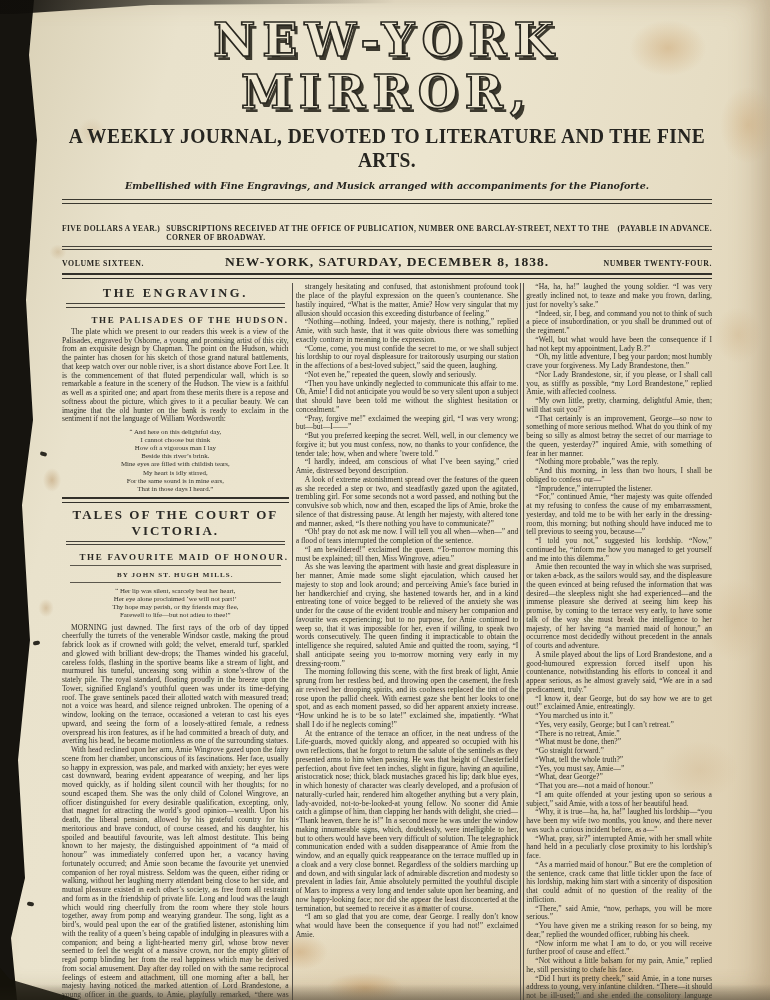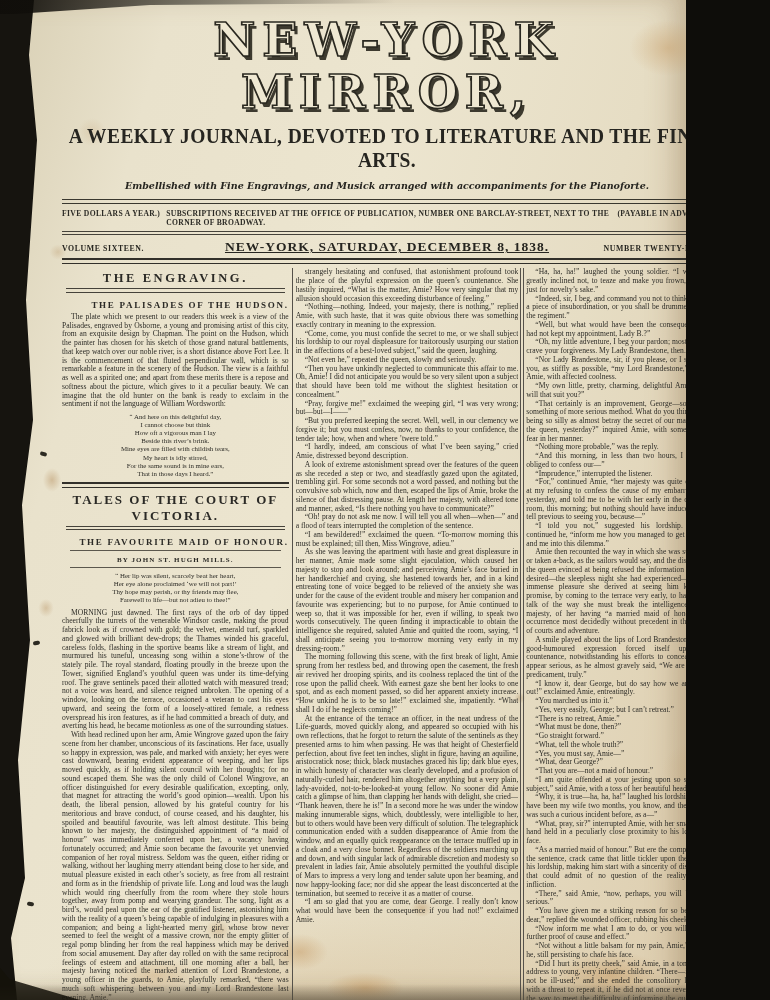--- a/index.html
+++ b/index.html
@@ -1,16 +1,16 @@
 <!DOCTYPE html>
 <html><head>
 <meta charset="utf-8">
 <style>
   html,body{margin:0;padding:0;background:#0e0d0a;}
-  #page{position:relative;width:686px;height:1000px;overflow:hidden;
+  #page{position:relative;width:770px;height:1000px;overflow:hidden;
         font-family:"Liberation Serif",serif;color:#2b2a26;background:#0e0d0a;}
   
   #paper{position:absolute;inset:0;
     background:linear-gradient(105deg,#d8cfb4 0%,#e9e2cc 18%,#ece5cf 45%,#e6ddc4 70%,#ddcdae 100%);
     box-shadow:inset -16px 0 26px rgba(128,96,60,.22), inset 0 -12px 20px rgba(110,88,55,.18);}
   #stains{position:absolute;inset:0;pointer-events:none;background:
     radial-gradient(55px 40px at 668px 48px, rgba(196,148,88,.40), transparent 70%),
     radial-gradient(40px 55px at 748px 125px, rgba(196,148,88,.32), transparent 70%),
     radial-gradient(34px 40px at 738px 335px, rgba(190,145,90,.22), transparent 70%),
     radial-gradient(45px 60px at 735px 620px, rgba(185,140,85,.18), transparent 70%),
@@ -45,26 +45,26 @@
     letter-spacing:7px;word-spacing:34px;color:#efe8d2;
     -webkit-text-stroke:1.7px #2a2820;text-shadow:3px 4px 0 rgba(52,48,38,.95);}
   #subtitle{font-size:19.5px;line-height:23px;letter-spacing:.4px;font-weight:bold;
     color:#262520;margin-top:7px;transform:scaleY(1.04);}
   #motto{font-family:"DejaVu Serif",serif;font-weight:bold;font-style:italic;
     font-size:9.5px;line-height:11px;margin-top:9px;color:#262520;}
   .rule-dbl{border-top:1px solid #3a382f;border-bottom:1.6px solid #3a382f;height:3px;}
   .rule-thin-dbl{border-top:.8px solid #45423a;border-bottom:.8px solid #45423a;height:2.4px;}
   .rule-heavy{border-top:2.4px solid #32302a;border-bottom:1.4px solid #32302a;height:3px;}
   #terms{display:flex;justify-content:space-between;align-items:baseline;
-    font-size:7.6px;font-weight:bold;letter-spacing:.35px;margin:5px 0 4px 0;color:#2b2a25;}
+    font-size:7.6px;font-weight:bold;letter-spacing:.35px;margin:20px 0 4px 0;color:#2b2a25;}
   #terms .mid{flex:1;text-align:left;padding:0 6px;}
   #dateline-row{display:flex;align-items:baseline;margin:4px 0 3px 0;color:#262520;}
   #dateline-row .side{width:160px;font-size:7.8px;font-weight:bold;letter-spacing:.6px;}
   #dateline-row .side.right{text-align:right;}
-  #dateline-row .mid{flex:1;text-align:center;font-size:13.5px;font-weight:bold;letter-spacing:1px;text-decoration:underline;}
+  #dateline-row .mid{flex:1;text-align:center;font-size:13.5px;font-weight:bold;letter-spacing:1px;}
   
   #columns{display:flex;margin-top:4px;height:766px;}
   .col{overflow:hidden;}
   #col1{width:227px;}
   #col2{width:223px;}
   #col3{width:186px;}
   .vdiv{width:0;border-left:1px solid #55514a;margin:0 3px;}
   .vdiv.dbl{width:2px;border-left:1px solid #55514a;border-right:1px solid #55514a;margin:0 2px;}
   .h-major{font-size:12.5px;font-weight:bold;letter-spacing:2.6px;text-align:center;margin:3px 0 2px;}
   .h-tales{font-size:13px;font-weight:bold;letter-spacing:2px;text-align:center;margin:4px 0 2px;}

